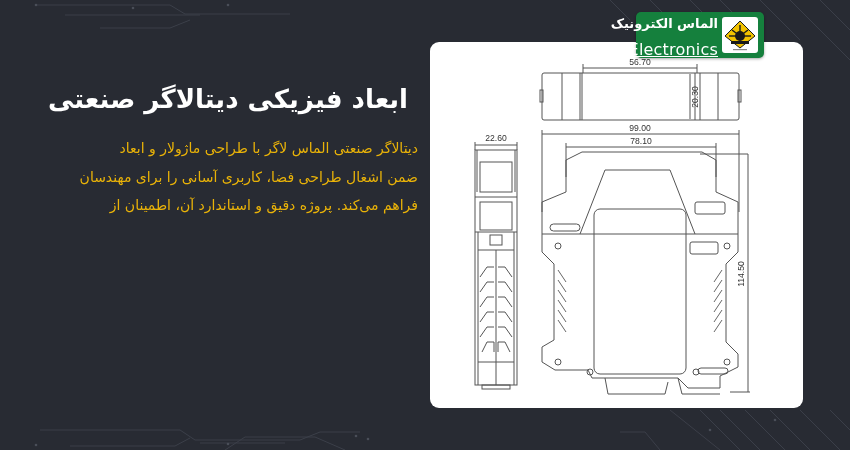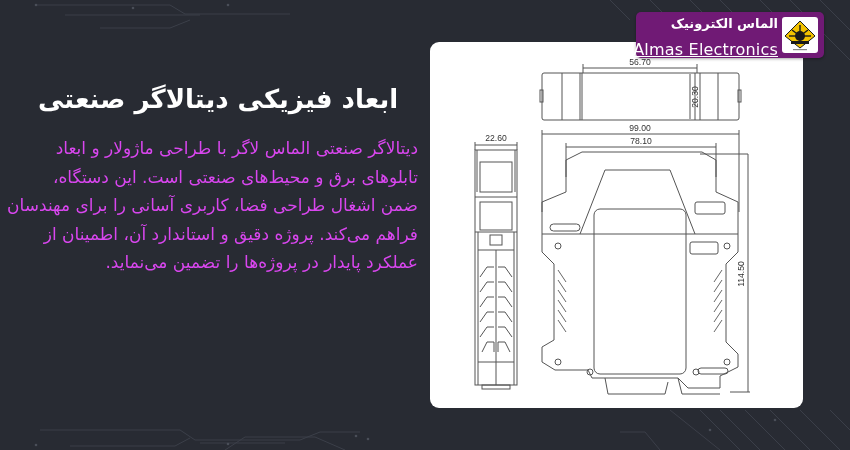--- a/index.html
+++ b/index.html
@@ -9,44 +9,44 @@
     position: relative;
     font-family: "DejaVu Sans", sans-serif;
   }
   .bg-circuit { position: absolute; left: 0; top: 0; width: 850px; height: 450px; pointer-events: none; }
   .card {
     position: absolute; left: 430px; top: 42px; width: 373px; height: 366px;
     background: #ffffff; border-radius: 9px; overflow: hidden;
   }
   .drawing { position: absolute; left: 0; top: 0; width: 373px; height: 366px; }
   .badge {
-    position: absolute; left: 636px; top: 12px; width: 188px; height: 46px;
-    background: #701a75; border-radius: 5px;
+    position: absolute; left: 636px; top: 12px; width: 128px; height: 46px;
+    background: #15803d; border-radius: 5px;
     box-shadow: 0 1px 3px rgba(0,0,0,0.35);
   }
   .badge-fa {
     position: absolute; right: 46px; top: 4px;
     color: #ffffff; font-weight: bold; font-size: 13px; direction: rtl; white-space: nowrap;
   }
   .badge-en {
     position: absolute; right: 46px; top: 28px;
     color: #ffffff; font-size: 16px; white-space: nowrap; letter-spacing: 0.2px; text-decoration: underline;
   }
   .badge-logo {
     position: absolute; right: 6px; top: 5px; width: 36px; height: 36px;
     background: #ffffff; border-radius: 3px;
   }
   .title {
     position: absolute; right: 432px; top: 84px; width: 380px;
-    color: #ffffff; font-weight: bold; font-size: 26px; direction: rtl; text-align: left;
+    color: #ffffff; font-weight: bold; font-size: 26px; direction: rtl; text-align: center;
     white-space: nowrap;
   }
   .body-text {
     position: absolute; right: 432px; top: 134px; width: 290px;
-    color: #d946ef; font-size: 17px; line-height: 28.5px; direction: rtl; text-align: justify;
+    color: #eab308; font-size: 14px; line-height: 28.5px; direction: rtl; text-align: justify;
   }
   .body-text span { display: block; white-space: nowrap; }
   .dim { font-family: "Liberation Sans", sans-serif; font-size: 8.6px; fill: #333; }
 </style>
 </head>
 <body>
 
 <svg class="bg-circuit" viewBox="0 0 850 450">
   <g stroke="#3b3f49" stroke-width="1" fill="none">
     <path d="M35 5 L170 5 L185 14 L290 14"></path>
@@ -83,24 +83,22 @@
     <circle cx="368" cy="439" r="1.3"></circle>
       <circle cx="775" cy="420" r="1.3"></circle>
       <circle cx="710" cy="430" r="1.3"></circle>
   </g>
 </svg>
 
 <div class="title">ابعاد فیزیکی دیتالاگر صنعتی</div>
 
 <div class="body-text">
   <span>دیتالاگر صنعتی الماس لاگر با طراحی ماژولار و ابعاد</span>
-  <span>تابلوهای برق و محیط‌های صنعتی است. این دستگاه،</span>
   <span>ضمن اشغال طراحی فضا، کاربری آسانی را برای مهندسان</span>
   <span>فراهم می‌کند. پروژه دقیق و استاندارد آن، اطمینان از</span>
-  <span>عملکرد پایدار در پروژه‌ها را تضمین می‌نماید.</span>
 </div>
 
 <div class="card">
   <svg class="drawing" viewBox="0 0 373 366">
     <g stroke="#555" stroke-width="1" fill="none">
 
       <g>
         <rect x="112" y="31" width="197" height="47" rx="2"></rect>
         <line x1="132" y1="31" x2="132" y2="78"></line>
         <line x1="150" y1="31" x2="150" y2="78"></line>

